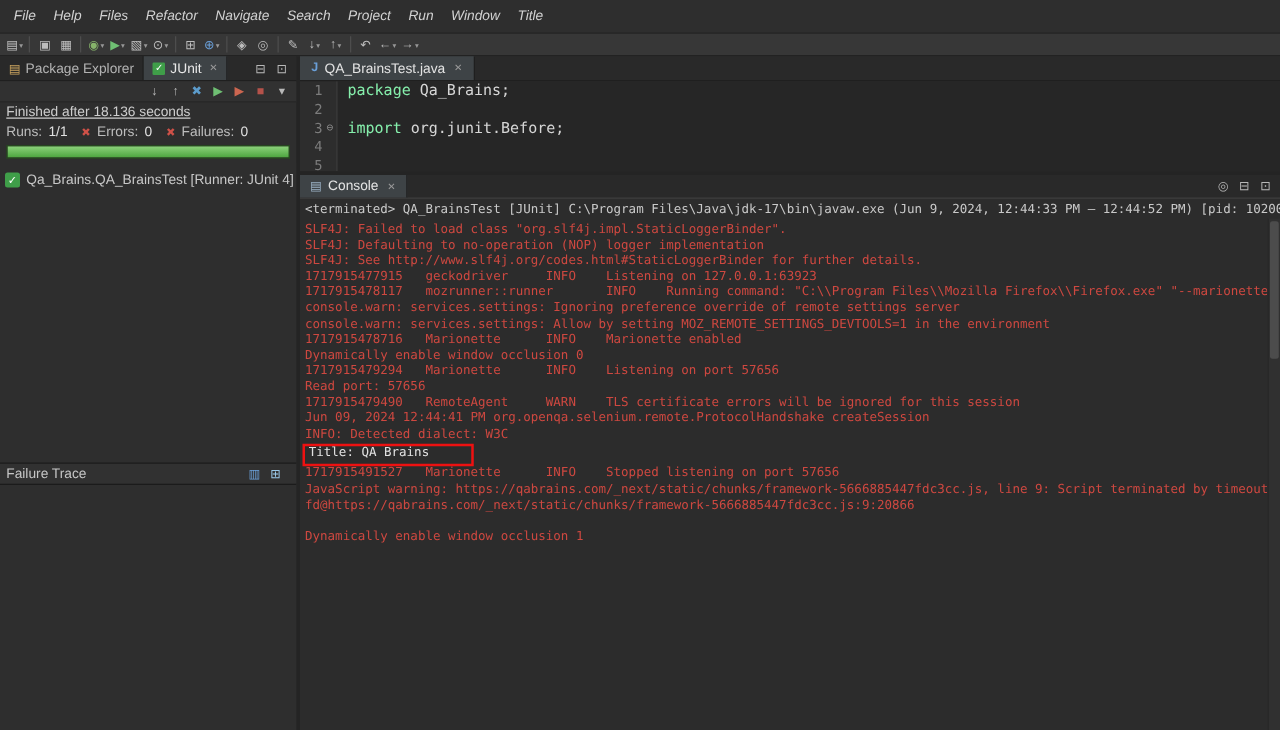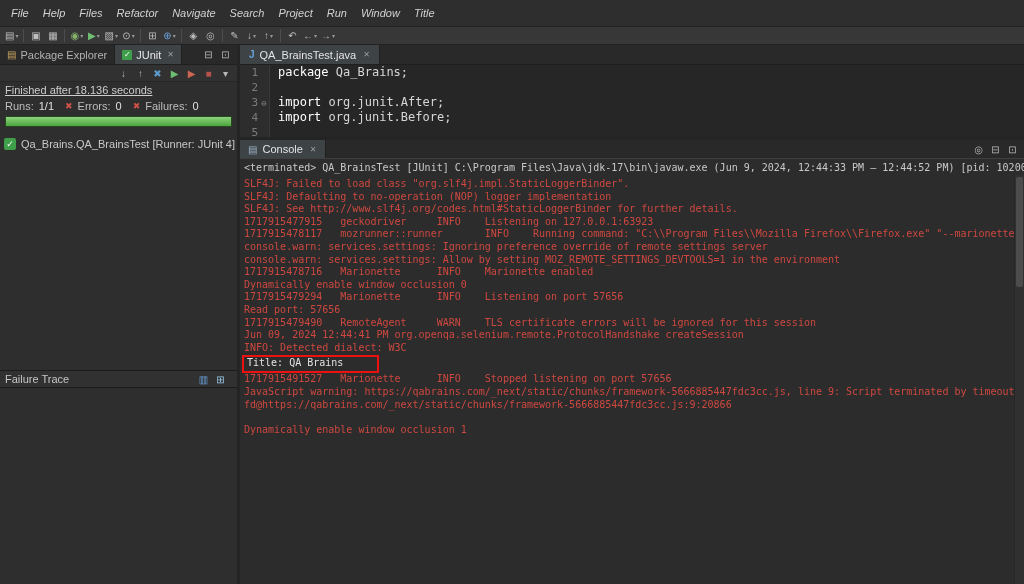--- a/index.html
+++ b/index.html
@@ -52,21 +52,21 @@
   .editor-tabbar { height:20px; background:#292929; border-bottom:1px solid #1f1f1f; display:flex; }
   .etab { display:flex; align-items:center; gap:5px; background:#3e4346; color:#e3e3e3; font-size:11px; padding:0 9px; border-right:1px solid #1f1f1f; }
   .java-icon { color:#6a9fd8; font-weight:bold; font-size:10px; }
 
   .editor { height:72px; display:flex; background:#262626; overflow:hidden; }
   .gutter { width:30px; background:#2d2d2d; border-right:1px solid #3a3a3a; font:11px "DejaVu Sans Mono",monospace; color:#7c7c7c; }
   .g-row { height:15px; display:flex; align-items:center; }
   .g-num { flex:1; text-align:right; padding-right:1px; }
   .g-fold { width:10px; font-size:9px; color:#8a8a8a; text-align:center; }
   .code-area { flex:1; font:12px/15px "DejaVu Sans Mono",monospace; color:#d6d6d6; padding-left:8px; white-space:pre; overflow:hidden; }
-  .kw { color:#ffffff; }
+  .kw { color:#86efac; }
 
   
   .console-panel { flex:1; display:flex; flex-direction:column; border-top:3px solid #242424; background:#2c2c2c; min-height:0; }
   .console-tabbar { height:19px; background:#292929; border-bottom:1px solid #3f3f3f; display:flex; align-items:stretch; }
   .ctab { display:flex; align-items:center; gap:5px; background:#3e4346; color:#e3e3e3; font-size:11px; padding:0 8px; border-right:1px solid #1f1f1f; }
   .console-icon { color:#9ab0c4; font-size:10px; }
   .console-header { font:10px "DejaVu Sans Mono",monospace; color:#c9c9c9; padding:3px 4px 1px; white-space:pre; overflow:hidden; height:16px; }
   .console-body { position:relative; flex:1; min-height:0; }
   .console-output { position:absolute; inset:0 10px 0 0; font:10px/12.6px "DejaVu Sans Mono",monospace; color:#ce4840; padding:3px 0 12px 4px; white-space:pre; overflow:hidden; }
   .cline { height:12.6px; }
@@ -254,21 +254,21 @@
             </div>
             <div class="g-row">
               <span class="g-num">4</span>
               <span class="g-fold"> </span>
             </div>
             <div class="g-row">
               <span class="g-num">5</span>
               <span class="g-fold"> </span>
             </div>
           </div>
-        <div class="code-area"><div class="c-row"><span class="kw">package</span><span> Qa_Brains;</span></div><div class="c-row"> </div><div class="c-row"><span class="kw">import</span><span> org.junit.After;</span></div><div class="c-row"><span class="kw">import</span><span> org.junit.Before;</span></div></div>
+        <div class="code-area"><div class="c-row"><span class="kw">package</span><span> Qa_Brains;</span></div><div class="c-row"> </div><div class="c-row"><span class="kw">import</span><span> org.junit.Before;</span></div></div>
       </div>
 
       <div class="console-panel">
         <div class="console-tabbar">
           <div class="ctab">
             <span class="console-icon">▤</span>
             <span>Console</span>
             <span class="tab-close">✕</span>
           </div>
           <div class="tabbar-spacer"></div>

